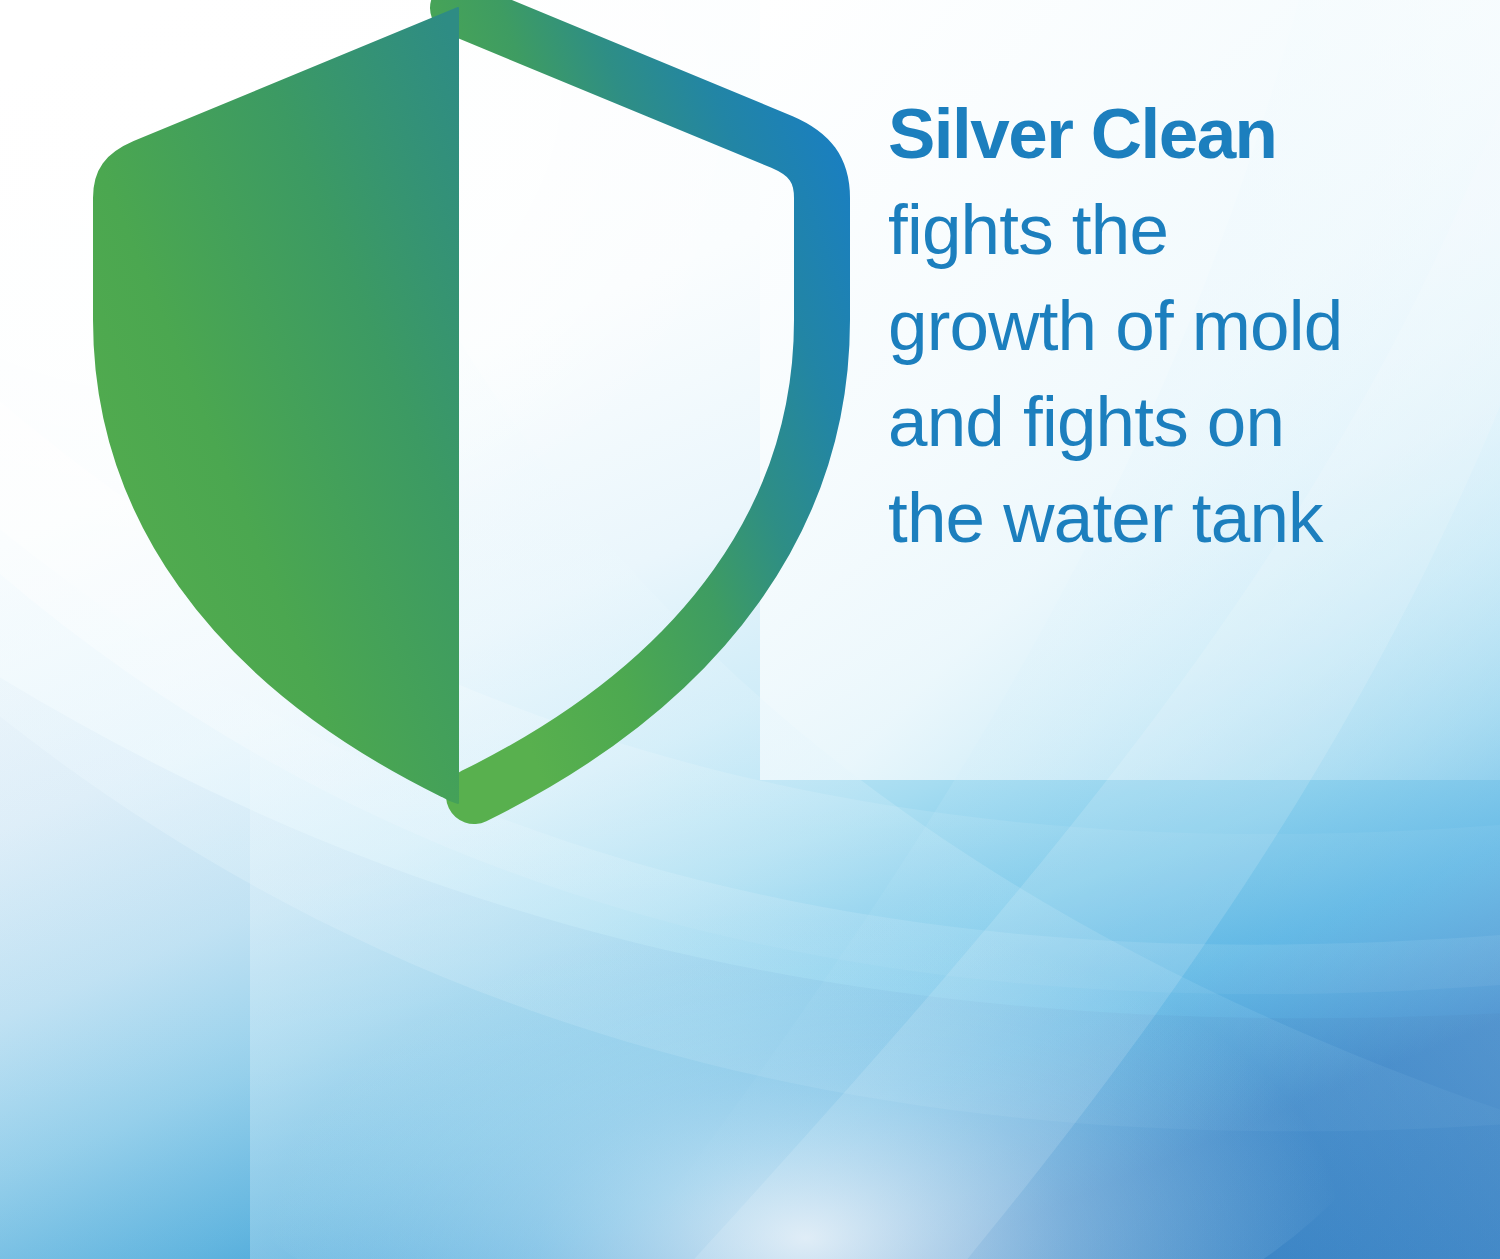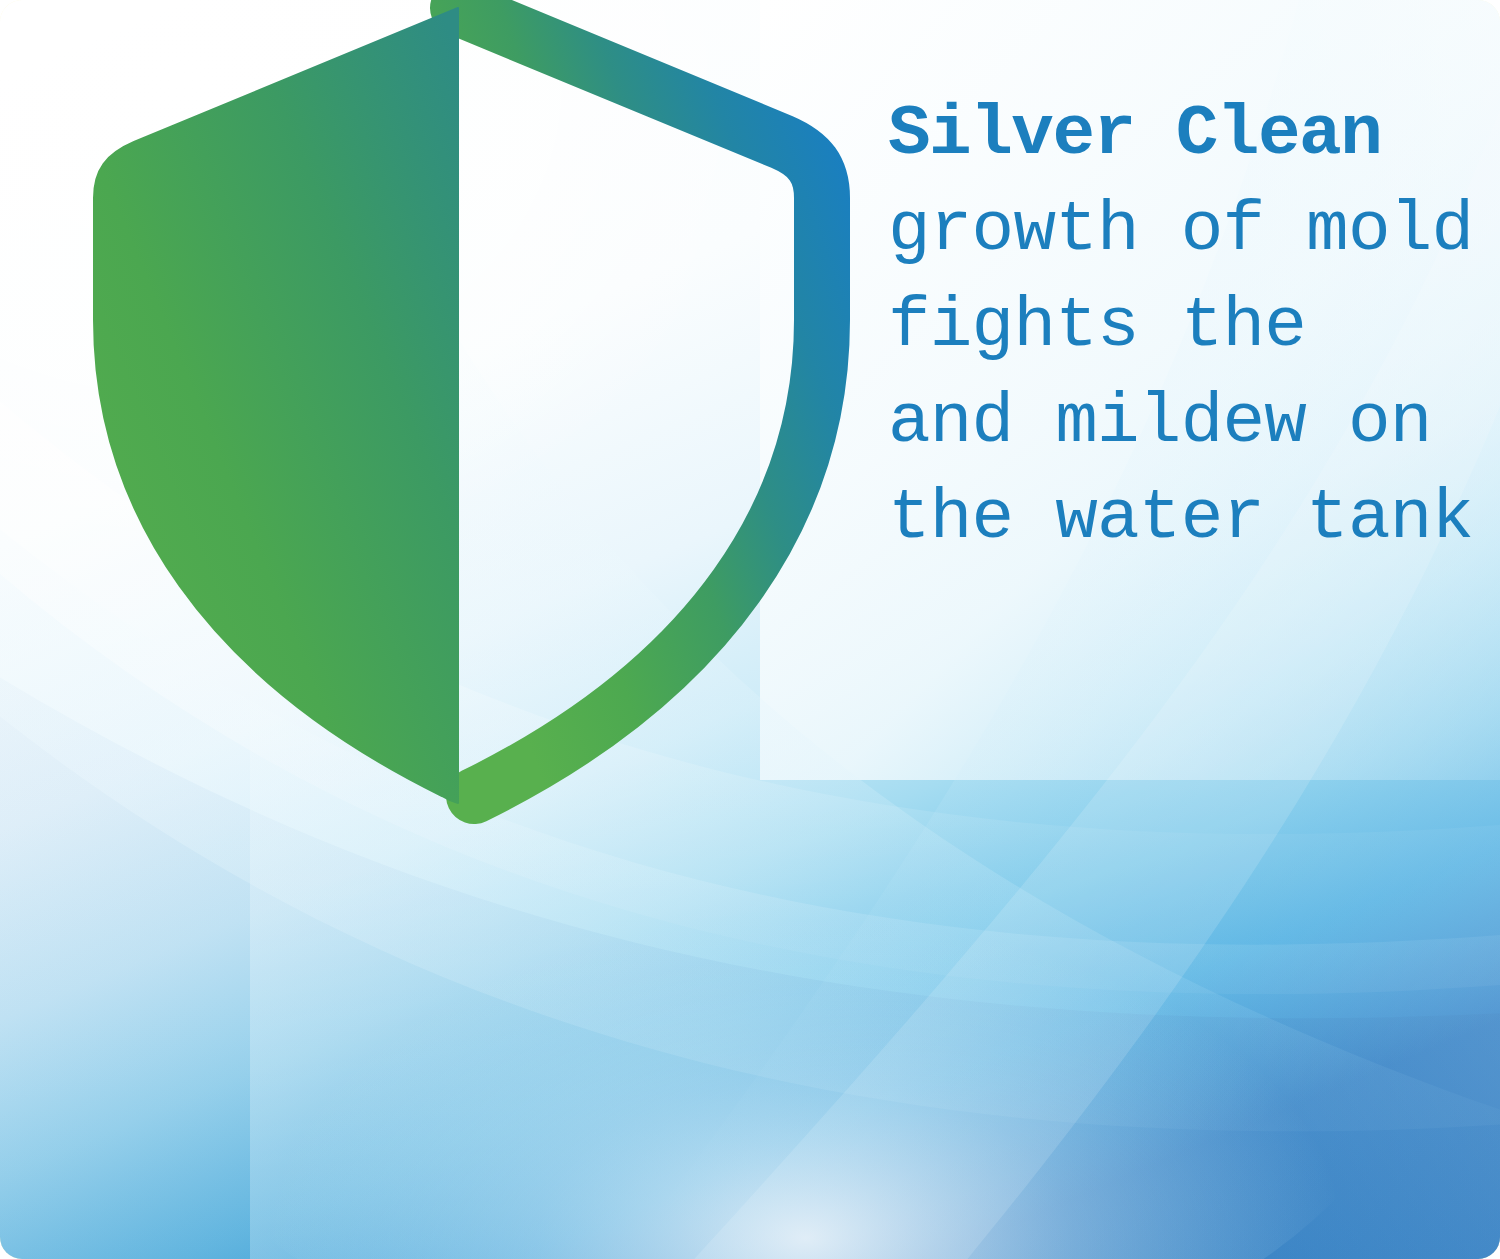--- a/index.html
+++ b/index.html
@@ -5,23 +5,22 @@
   html, body {
     margin: 0;
     padding: 0;
     background: #ffffff;
   }
   #stage {
     position: relative;
     width: 1500px;
     height: 1259px;
     overflow: hidden;
-    font-family: Liberation Mono, monospace;
+    font-family: Liberation Sans, sans-serif;
     background: #fef9c3;
-    border-radius: 22px;
   }
   #bg-layer {
     position: absolute;
     inset: 0;
     width: 1500px;
     height: 1259px;
   }
   #shield-icon {
     position: absolute;
     left: 70px;
@@ -169,19 +168,19 @@
              L 24 330
              C 24 520 136 690 372 806
              C 380 811 388 813 388 813
              Z" fill="url(#shieldGradLeft)" stroke="url(#shieldGradLeft)" stroke-width="2" stroke-linejoin="round"></path>
 
     <rect x="388" y="10" width="16" height="812" fill="#FFFFFF" opacity="0"></rect>
   </svg>
 
   <div id="copy-block">
     <span class="copy-line headline" style="color: rgb(28, 127, 190);">Silver Clean</span>
+    <span class="copy-line body" style="color: rgb(28, 127, 190);">fights the</span>
     <span class="copy-line body" style="color: rgb(28, 127, 190);">growth of mold</span>
-    <span class="copy-line body" style="color: rgb(28, 127, 190);">fights the</span>
-    <span class="copy-line body" style="color: rgb(28, 127, 190);">and mildew on</span>
-    <span class="copy-line body" style="color: rgb(28, 127, 190); text-align: center;">the water tank</span>
+    <span class="copy-line body" style="color: rgb(28, 127, 190);">and fights on</span>
+    <span class="copy-line body" style="color: rgb(28, 127, 190);">the water tank</span>
   </div>
 
 </div>
 
 </body></html>

